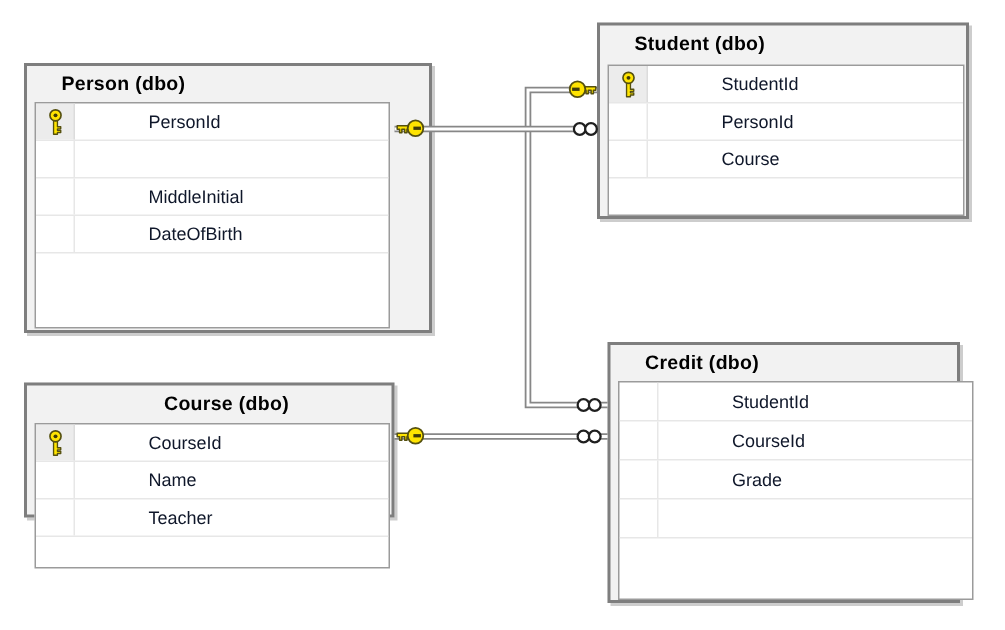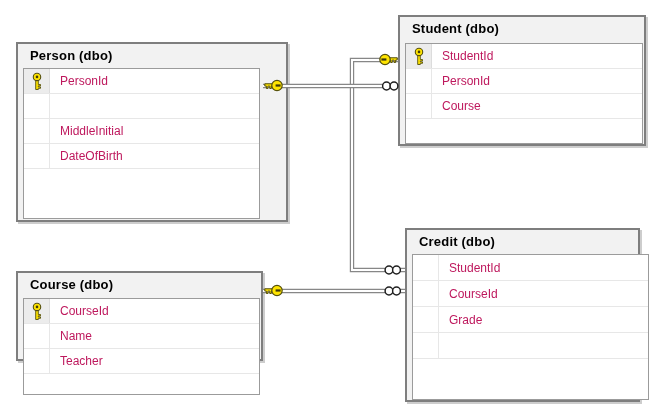--- a/index.html
+++ b/index.html
@@ -9,39 +9,39 @@
     position:relative;overflow:hidden;
   }
   .canvas{position:absolute;left:0;top:0;width:670px;height:420px;}
   .tbl{
     position:absolute;box-sizing:border-box;
     background:#f2f2f2;border:2px solid #7e7e7e;
     box-shadow:2px 2px 0 #cdcdcd;
   }
   .tbl-title{
     font-weight:bold;font-size:13px;color:#000;
-    padding:4px 0 0 12px;white-space:nowrap;
+    padding:4px 0 0 23px;white-space:nowrap;
     letter-spacing:0.2px;cursor:default;
   }
   .grid{
     position:absolute;background:#ffffff;
     border:1px solid #9b9b9b;box-sizing:content-box;
     overflow:hidden;
   }
   .row{display:flex;align-items:stretch;border-bottom:1px solid #e7e7e7;box-sizing:border-box;}
   .r25{height:25px;}
   .r26{height:26px;}
   .sel{
     width:26px;flex:0 0 26px;border-right:1px solid #e7e7e7;
     display:flex;align-items:center;justify-content:center;box-sizing:border-box;
   }
   .sel.pk{background:#ececec;border-right:1px solid #dcdcdc;}
   .colname{
-    padding-left:10px;font-size:12px;color:#be185d;
-    display:flex;align-items:center;white-space:nowrap;cursor:default;
+    padding-left:10px;font-size:12px;color:#0f172a;
+    display:flex;align-items:center;white-space:nowrap;cursor:default;margin-left:39px;
   }
   svg.links{position:absolute;left:0;top:0;width:670px;height:420px;}
   .line-outer{stroke:#878787;stroke-width:4.4;fill:none;stroke-linecap:butt;}
   .line-inner{stroke:#ffffff;stroke-width:2;fill:none;stroke-linecap:butt;}
 </style>
 </head>
 <body>
 
 <div class="canvas">
 
@@ -89,21 +89,21 @@
         <div class="sel"></div>
         <div class="colname">PersonId</div>
       </div>
       <div class="row r25">
         <div class="sel"></div>
         <div class="colname">Course</div>
       </div>
     </div>
   </div>
 
-  <div class="tbl" style="left:16px;top:271px;width:247px;height:90px;">
+  <div class="tbl" style="left:16px;top:255px;width:247px;height:90px;text-align:center;">
     <div class="tbl-title">Course (dbo)</div>
     <div class="grid" style="left:5px;top:25px;width:235px;height:95px;">
       <div class="row r25">
         <div class="sel pk">
           <svg width="14" height="19" viewBox="-7 -9.5 14 19">
             <path d="M-1.3 -1.2 L1.3 -1.2 L1.3 3 L3.5 3 L3.5 4.4 L1.3 4.4 L1.3 5.4 L3.5 5.4 L3.5 6.8 L1.3 6.8 L1.3 8 L-1.3 8 Z" fill="#ffe400" stroke="#55500f" stroke-width="0.9" stroke-linejoin="round"></path>
             <circle cx="0" cy="-4.6" r="3.7" fill="#ffe400" stroke="#55500f" stroke-width="1.1"></circle>
             <circle cx="0" cy="-4.6" r="1.3" fill="#3f3b0a"></circle>
           </svg>
         </div>

